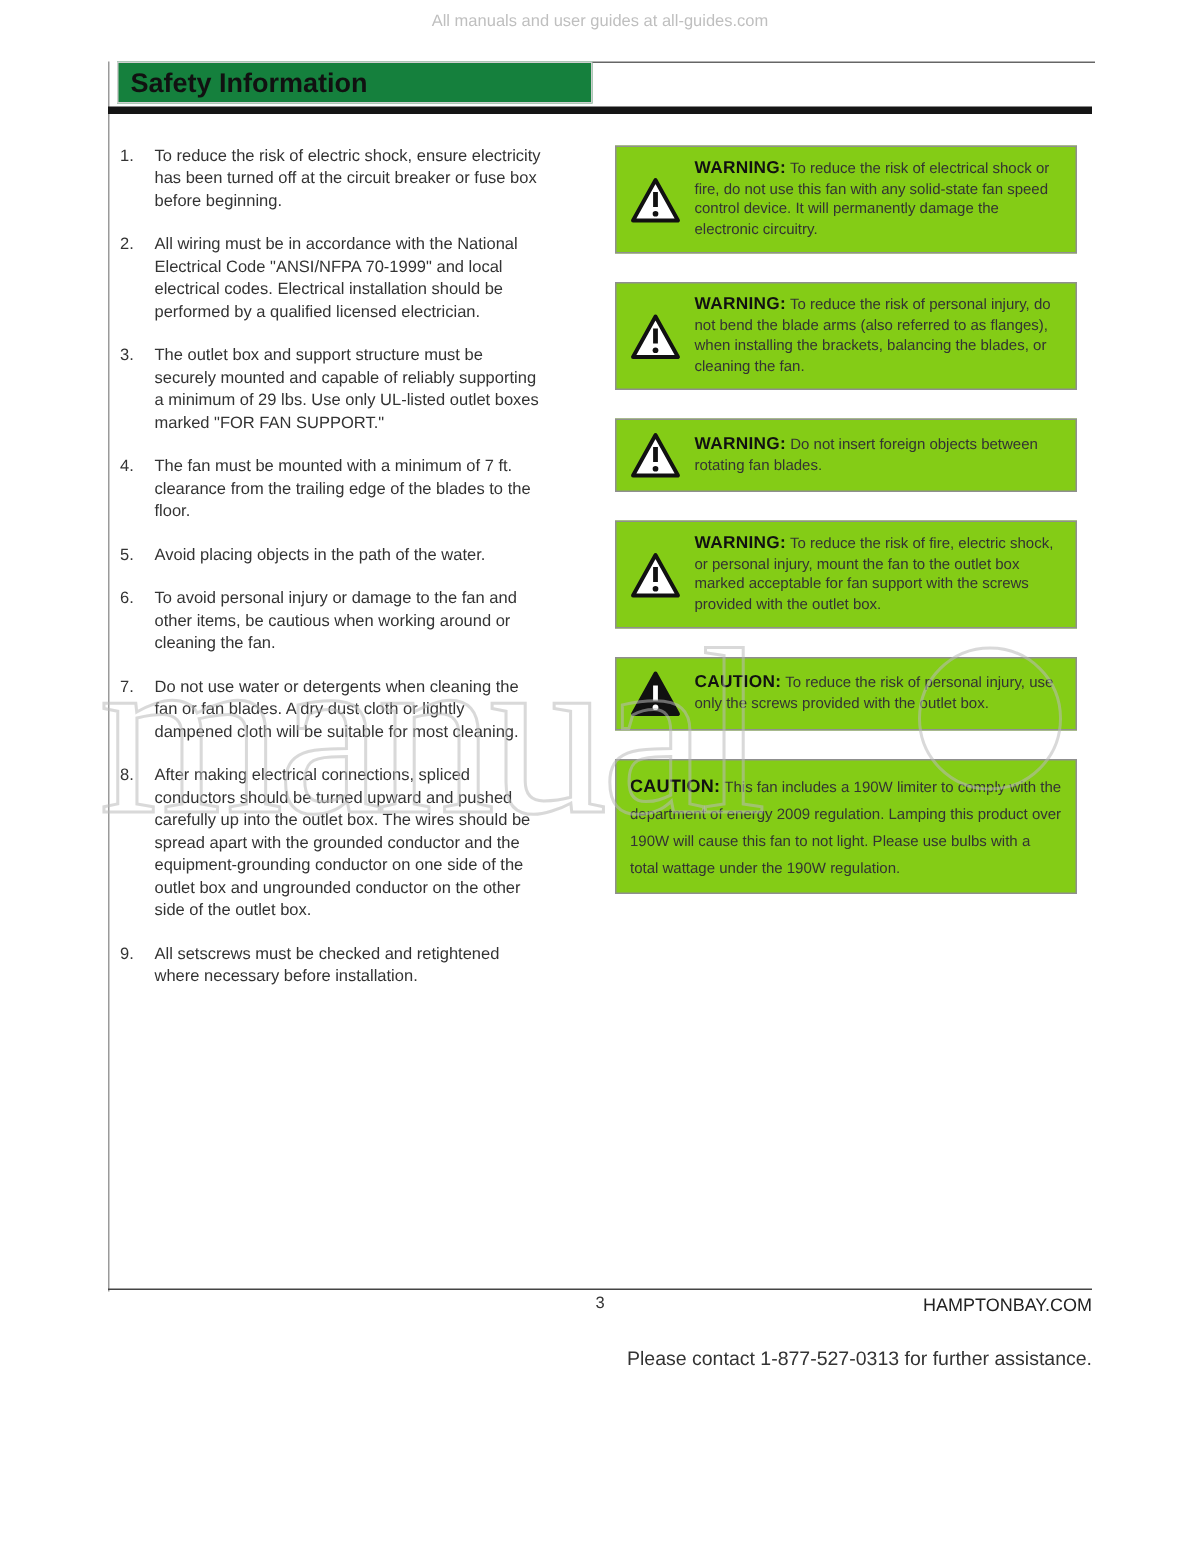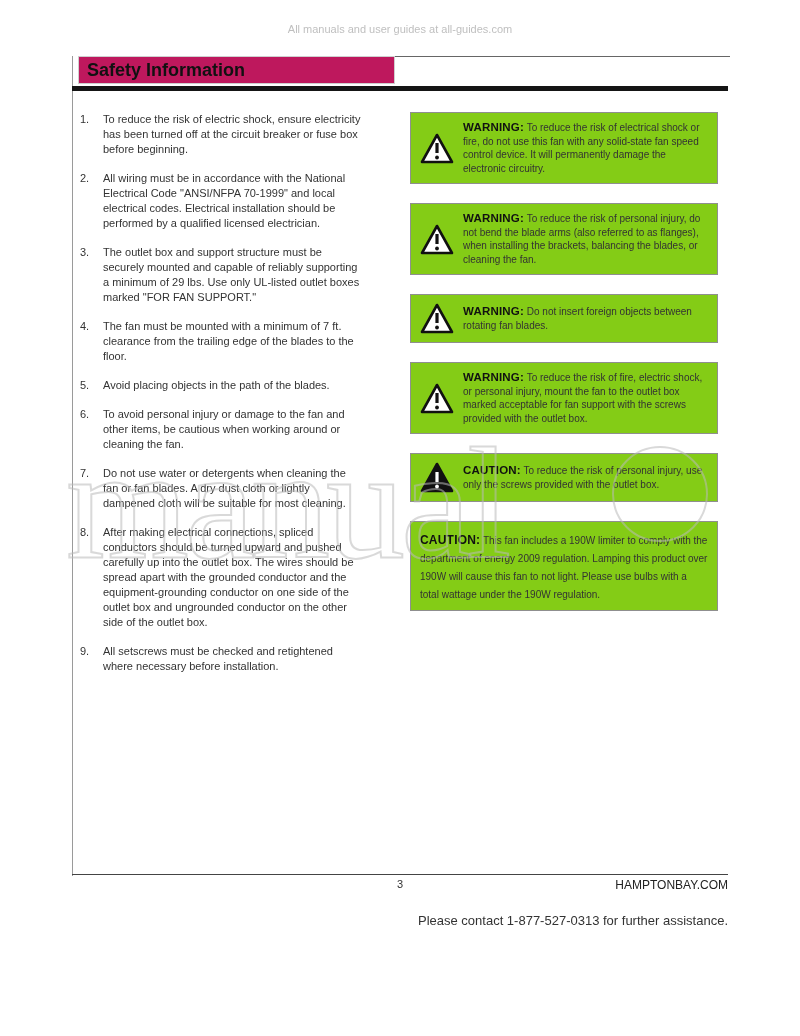--- a/index.html
+++ b/index.html
@@ -1,31 +1,31 @@
 <!DOCTYPE html>
 <html><head>
 <meta charset="utf-8">
 <style>
   * { margin:0; padding:0; box-sizing:border-box; }
   html,body { background:#fff; }
   body { font-family:"Liberation Sans", sans-serif; }
   .page {
     position:relative; width:800px; height:1000px; background:#ffffff;
-    margin:16px auto; overflow:hidden;
+    margin:1px auto; overflow:hidden;
   }
   .top-note {
     position:absolute; top:7px; left:0; width:100%; text-align:center;
     font-size:11px; color:#bfbfbf;
   }
   .left-rule {
     position:absolute; left:72px; top:40px; width:1px; height:820px; background:#9a9a9a;
   }
   .title-box {
     position:absolute; left:78px; top:40px; width:317px; height:28px;
-    background:#be185d; border:1px solid #cfcfcf;
+    background:#15803d; border:1px solid #cfcfcf;
     font-size:18px; font-weight:bold; color:#111;
     line-height:26px; padding-left:8px;
   }
   .title-extend-line {
     position:absolute; left:395px; top:40px; width:335px; height:1px; background:#666;
   }
   .thick-bar {
     position:absolute; left:72px; top:70px; width:656px; height:5px; background:#151515;
   }
   .list-col {
@@ -99,21 +99,21 @@
     <div class="list-item">
       <span class="num">3.</span>
       <span class="txt">The outlet box and support structure must be securely mounted and capable of reliably supporting a minimum of 29 lbs. Use only UL-listed outlet boxes marked "FOR FAN SUPPORT."</span>
     </div>
     <div class="list-item">
       <span class="num">4.</span>
       <span class="txt">The fan must be mounted with a minimum of 7 ft. clearance from the trailing edge of the blades to the floor.</span>
     </div>
     <div class="list-item">
       <span class="num">5.</span>
-      <span class="txt">Avoid placing objects in the path of the blades.</span>
+      <span class="txt">Avoid placing objects in the path of the water.</span>
     </div>
     <div class="list-item">
       <span class="num">6.</span>
       <span class="txt">To avoid personal injury or damage to the fan and other items, be cautious when working around or cleaning the fan.</span>
     </div>
     <div class="list-item">
       <span class="num">7.</span>
       <span class="txt">Do not use water or detergents when cleaning the fan or fan blades. A dry dust cloth or lightly dampened cloth will be suitable for most cleaning.</span>
     </div>
     <div class="list-item">

